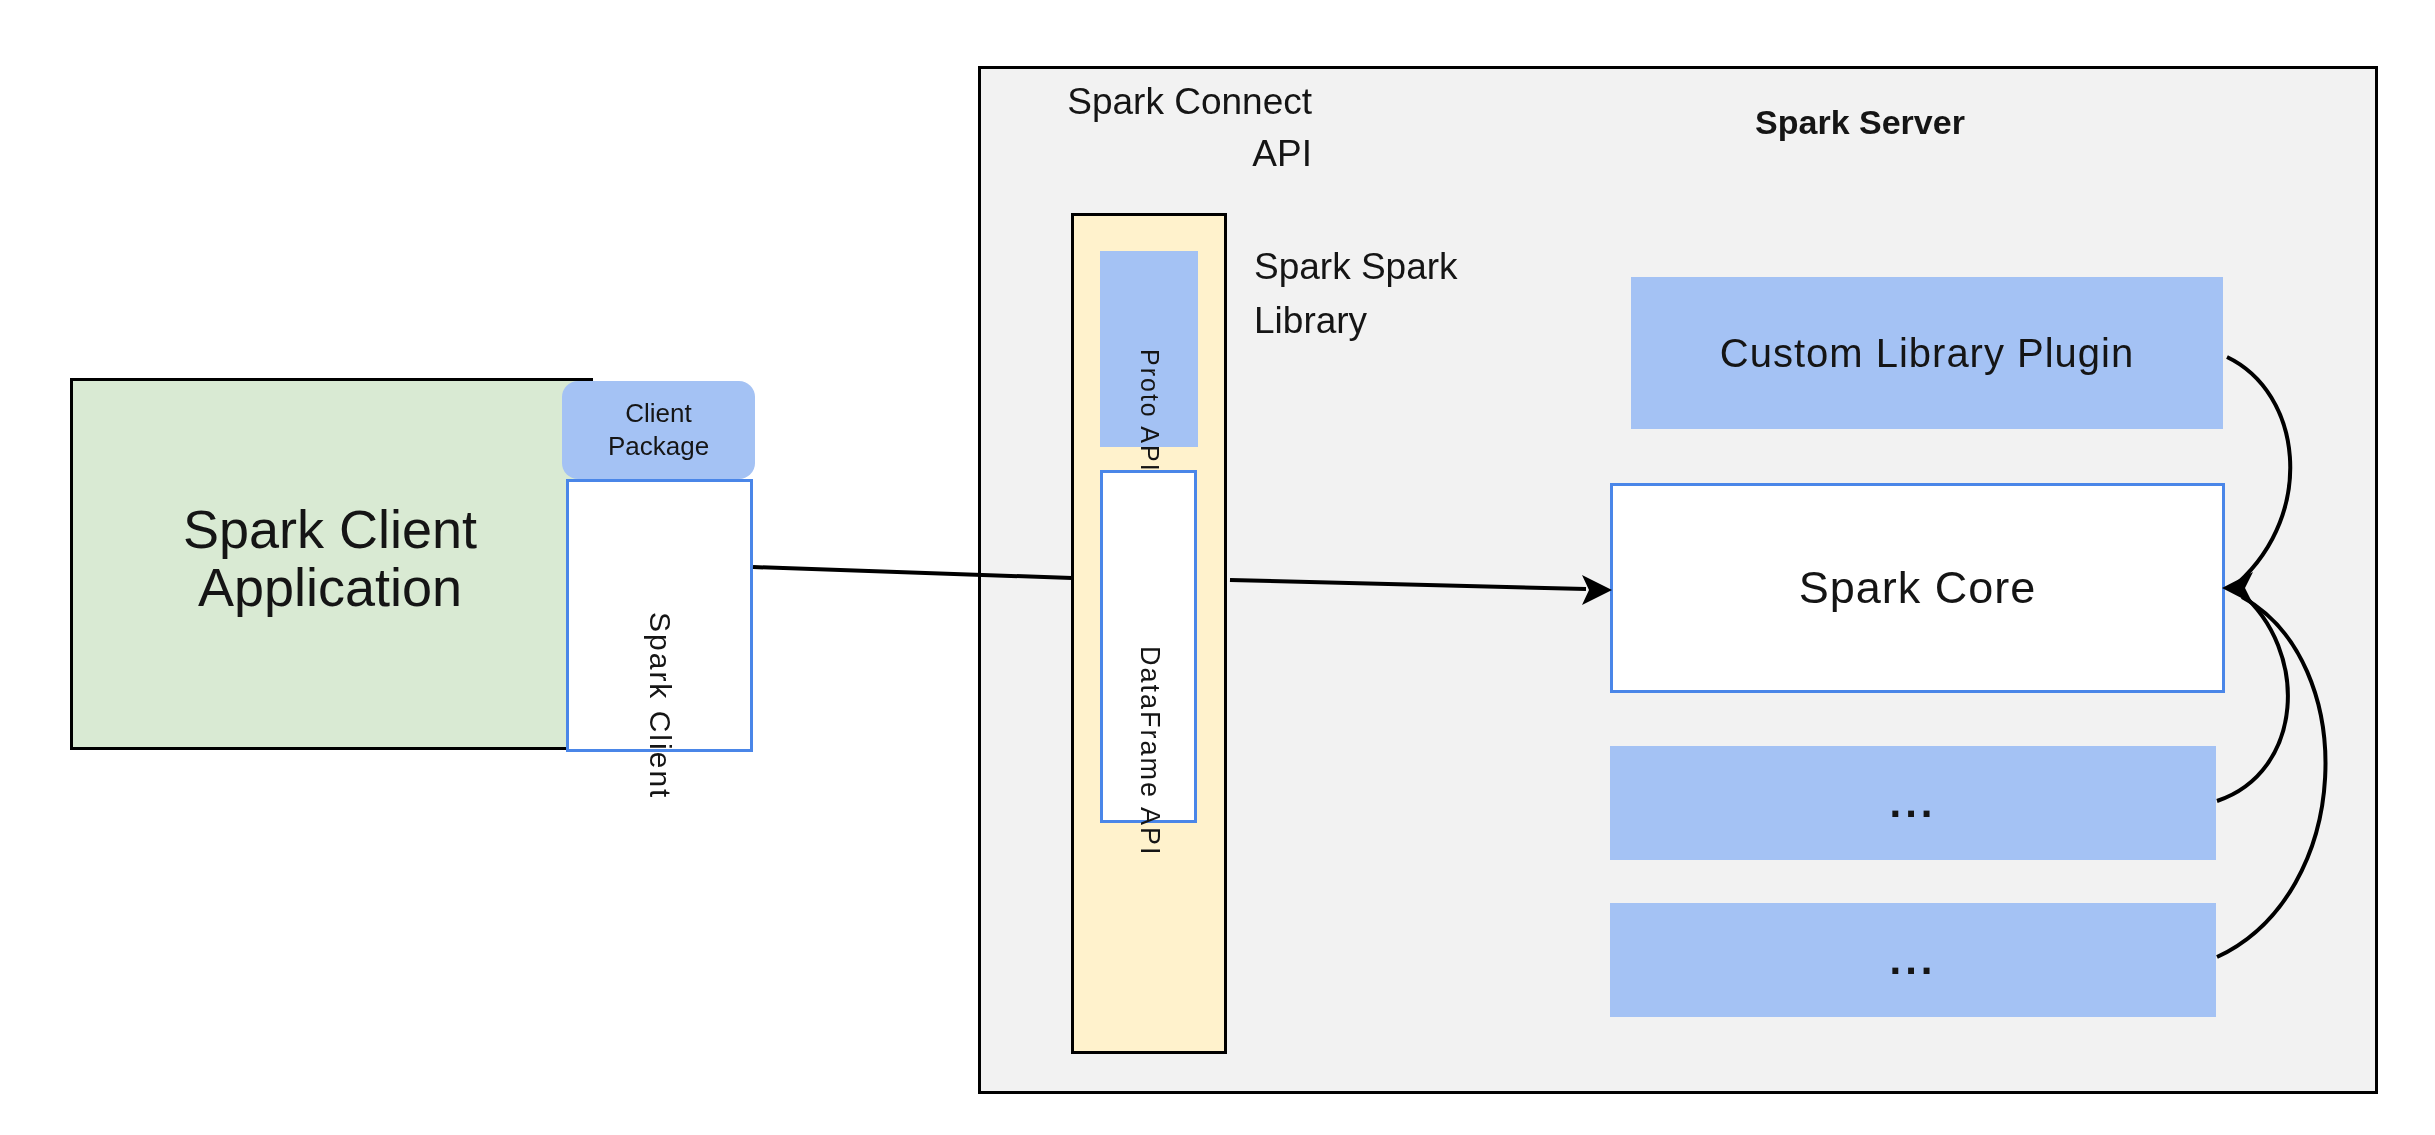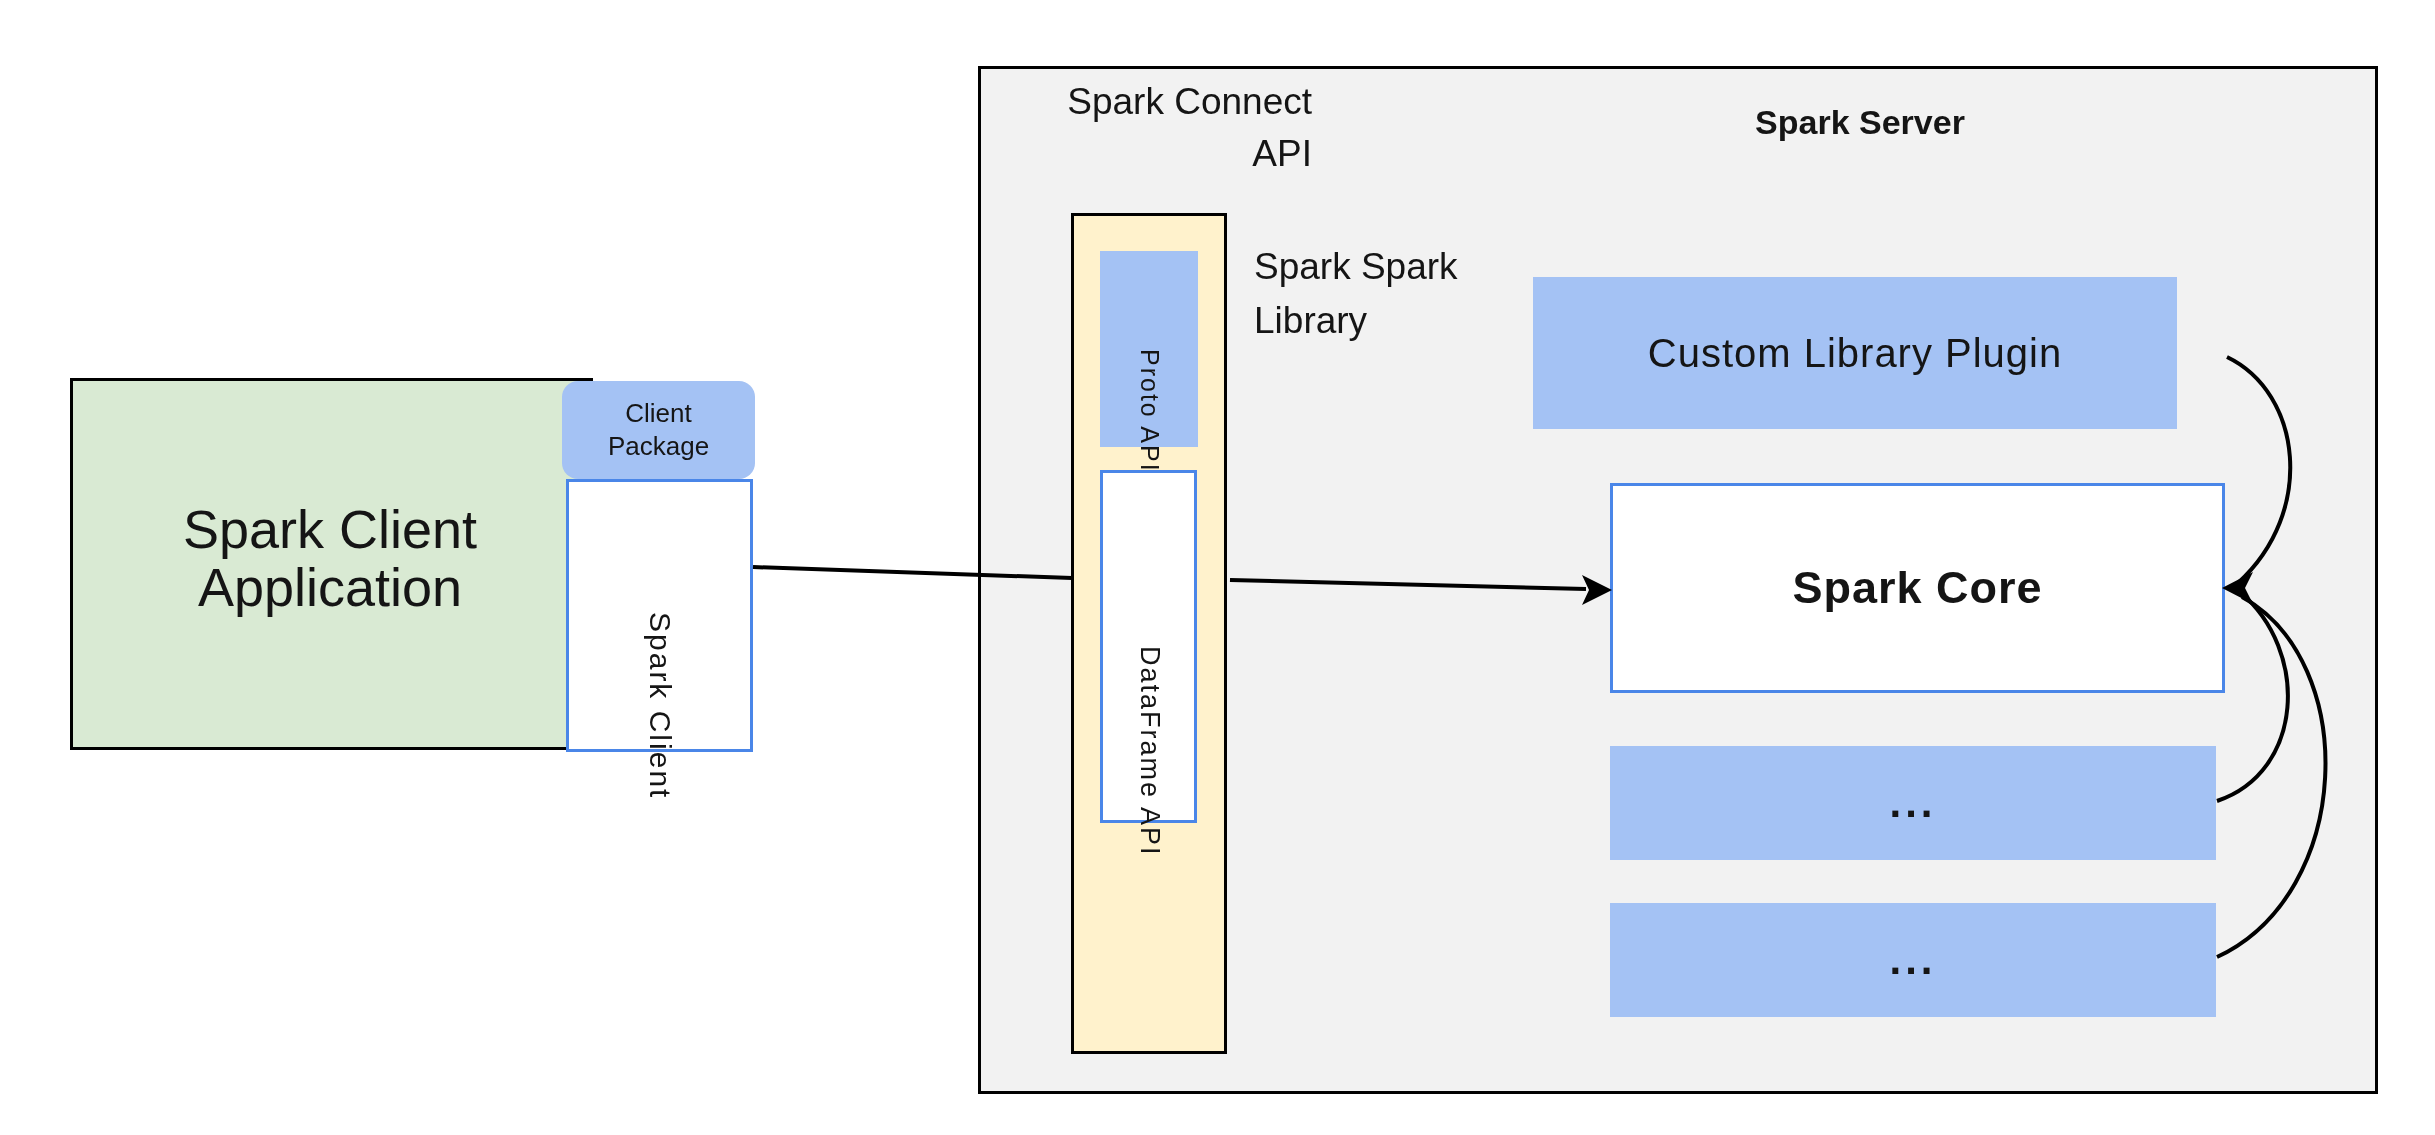--- a/index.html
+++ b/index.html
@@ -15,24 +15,24 @@
   
   .server-box{left:978px;top:66px;width:1400px;height:1028px;background:var(--gray_fill);border:3px solid var(--line_color);z-index:1;}
   .green-box{left:70px;top:378px;width:523px;height:372px;background:var(--green_fill);border:3px solid var(--line_color);z-index:1;}
   .client-pkg{left:562px;top:381px;width:193px;height:98px;background:var(--blue_fill);z-index:2;
               display:flex;align-items:center;justify-content:center;text-align:center;font-size:26px;line-height:33px;border-radius:16px;}
   .client-pkg .wrap{width:120px;}
   .spark-client-box{left:566px;top:479px;width:187px;height:273px;background:#fff;border:3px solid var(--blue_border);z-index:3;}
   .cream-box{left:1071px;top:213px;width:156px;height:841px;background:var(--cream_fill);border:3px solid var(--line_color);z-index:2;}
   .proto-box{left:1100px;top:251px;width:98px;height:196px;background:var(--blue_fill);z-index:3;}
   .df-box{left:1100px;top:470px;width:97px;height:353px;background:#fff;border:3px solid var(--blue_border);z-index:3;}
-  .clp-box{left:1533px;top:277px;width:644px;height:152px;background:var(--blue_fill);z-index:3;
+  .clp-box{left:1631px;top:277px;width:592px;height:152px;background:var(--blue_fill);z-index:3;
            display:flex;align-items:center;justify-content:center;font-size:40px;letter-spacing:1px;}
   .core-box{left:1610px;top:483px;width:615px;height:210px;background:#fff;border:3px solid var(--blue_border);z-index:3;
-            display:flex;align-items:center;justify-content:center;font-size:45px;letter-spacing:1px;font-weight:bold;}
+            display:flex;align-items:center;justify-content:center;font-size:45px;letter-spacing:1px;}
   .more-box{left:1610px;width:606px;height:114px;background:var(--blue_fill);z-index:3;
             display:flex;align-items:center;justify-content:center;font-size:42px;font-weight:bold;letter-spacing:4px;}
   .more-1{top:746px;} .more-2{top:903px;}
 
   
   .lbl-app{left:150px;top:500px;width:360px;text-align:center;font-size:54px;line-height:58px;z-index:4;}
   .lbl-connect{left:1012px;top:76px;width:300px;text-align:right;font-size:37px;line-height:52px;z-index:4;}
   .lbl-serverlib{left:1254px;top:240px;width:280px;text-align:left;font-size:37px;line-height:54px;z-index:4;}
   .lbl-server{left:1610px;top:103px;width:500px;text-align:center;font-size:34px;font-weight:bold;z-index:4;}
 

